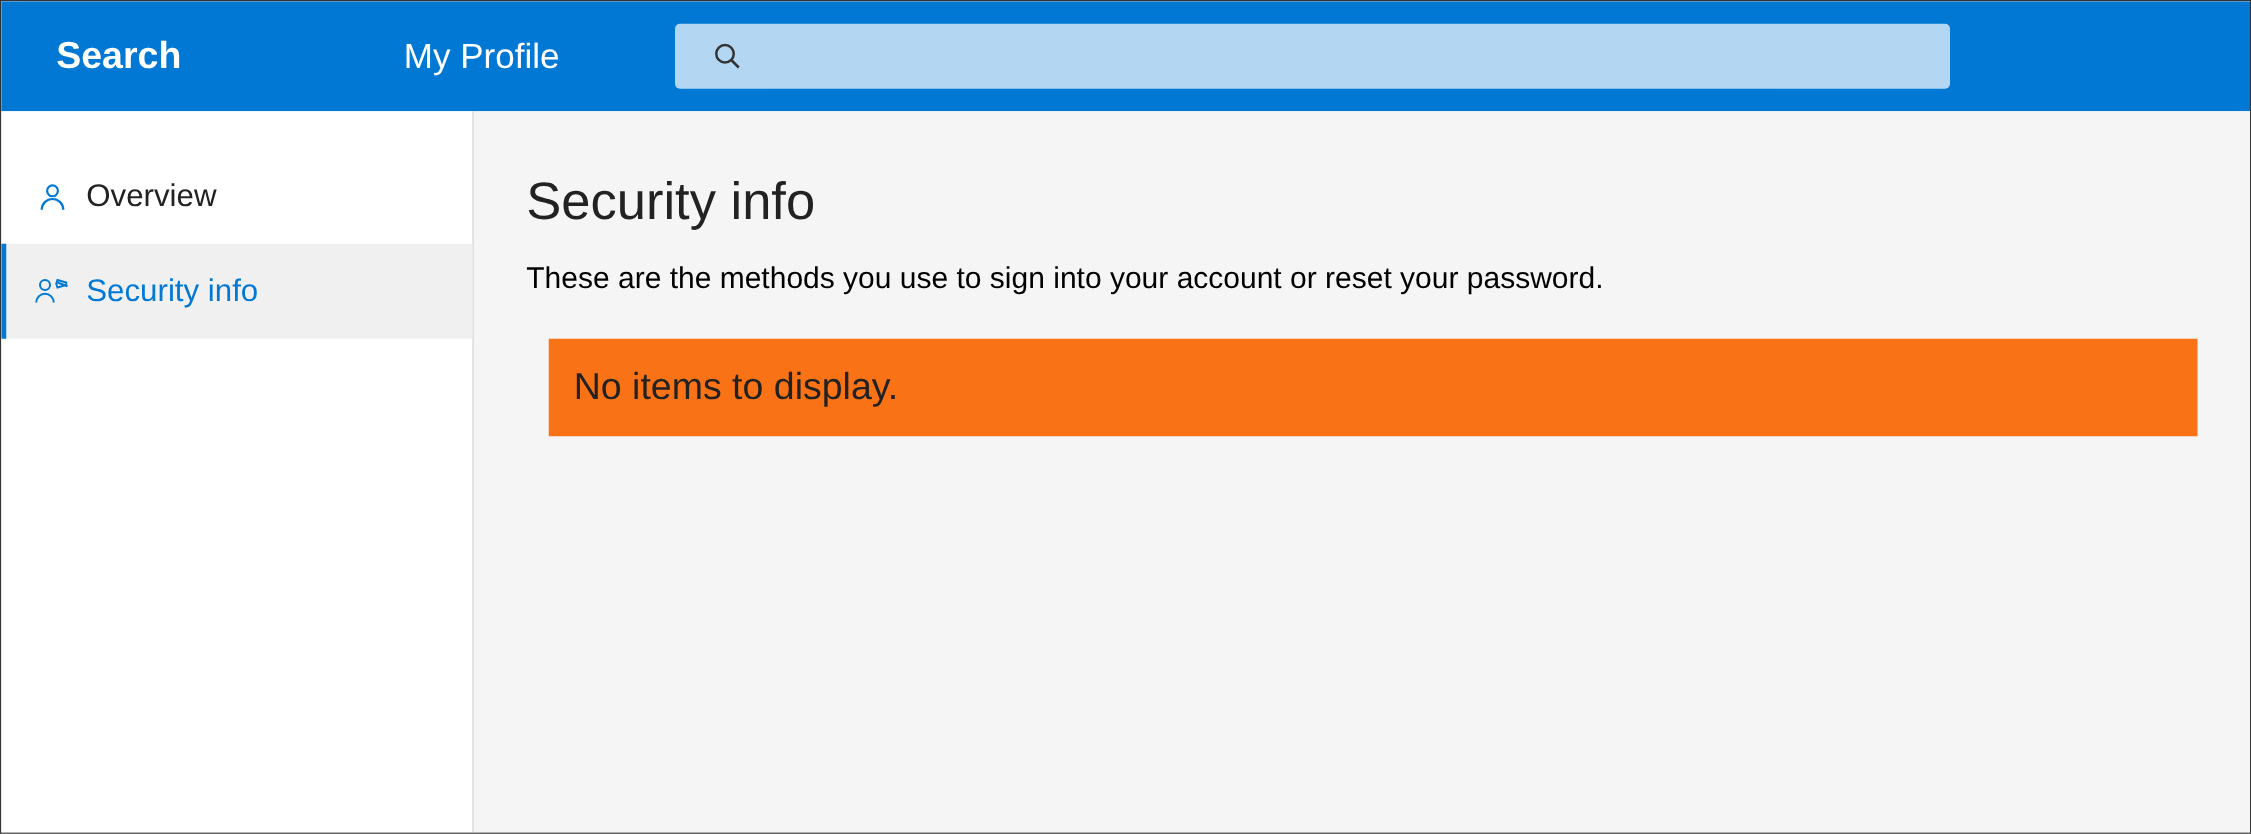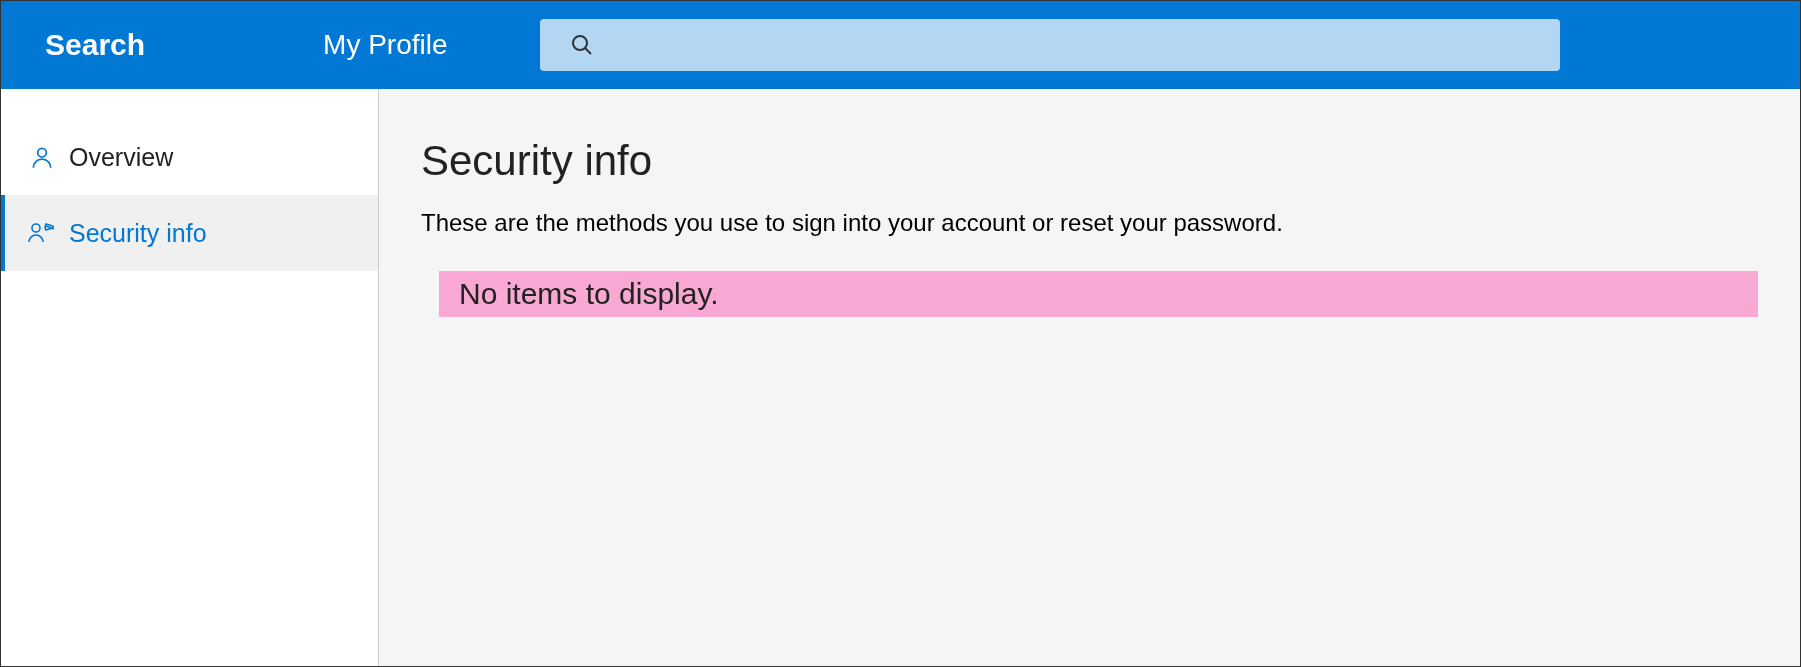--- a/index.html
+++ b/index.html
@@ -146,22 +146,22 @@
       margin-right: 16px;
       display: flex;
       align-items: center;
       justify-content: center;
     }
     .add-method-label {
       font-size: 24px;
       color: #222;
     }
     .empty-state {
-      background: #f9a8d4;
-      padding: 6px 20px;
+      background: #f97316;
+      padding: 22px 20px;
       margin-left: 18px;
     }
     .empty-text {
       font-size: 30px;
       color: #222;
     }
   </style>
 </head>
 <body>
 

